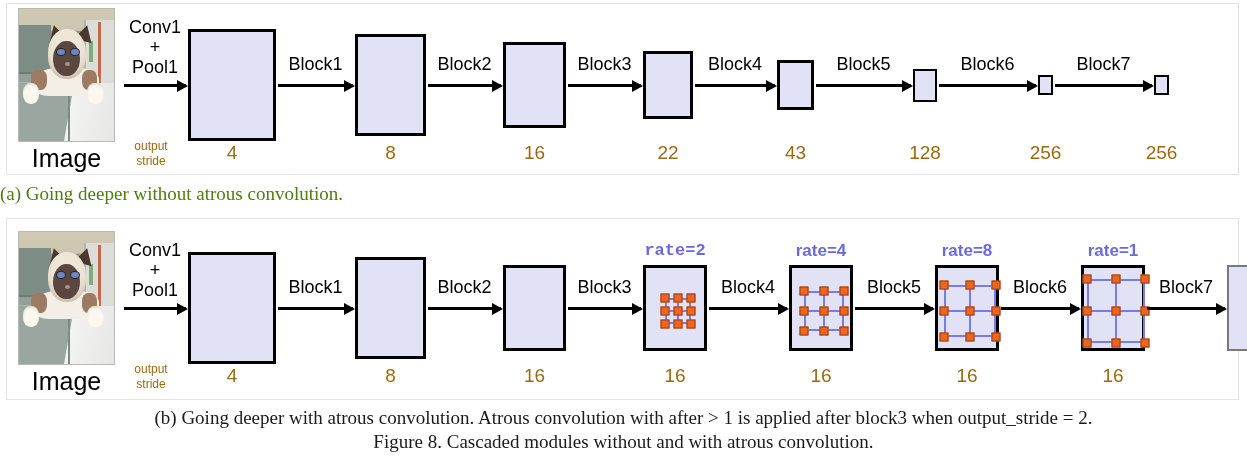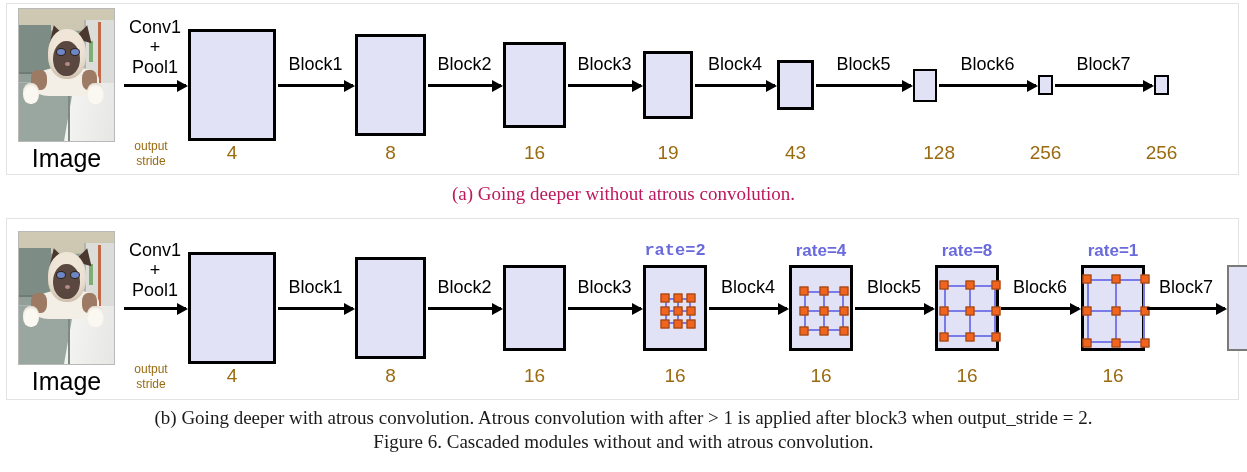--- a/index.html
+++ b/index.html
@@ -196,24 +196,24 @@
     border: 1px solid #8c4216;
     box-sizing: border-box;
     width: 9px; height: 9px;
     transform: translate(-50%, -50%);
   }
 
   
   .subcaption {
     position: absolute;
     width: 1247px;
-    text-align: center;
+    text-align: left;
     font-family: "Liberation Serif", serif;
     font-size: 19px;
-    color: #be185d;
+    color: #4d7c0f;
   }
   .figcaption {
     position: absolute;
     width: 1247px;
     text-align: center;
     font-family: "Liberation Serif", serif;
     font-size: 19px;
     color: #1a1a1a;
     line-height: 24px;
   }
@@ -265,29 +265,29 @@
           <div class="arrow-label" style="left: 265.5px; width: 86px; top: 50px;">Block1</div>
           <div class="fbox" style="left: 348px; top: 30px; width: 71px; height: 102px;"></div>
           <div class="os-value" style="left: 353.5px; width: 60px; top: 138px;">8</div>
           <div class="arrow" style="left: 421px; top: 80px; width: 73px;"></div>
           <div class="arrow-label" style="left: 414.5px; width: 86px; top: 50px;">Block2</div>
           <div class="fbox" style="left: 496px; top: 38px; width: 63px; height: 86px;"></div>
           <div class="os-value" style="left: 497.5px; width: 60px; top: 138px;">16</div>
           <div class="arrow" style="left: 561px; top: 80px; width: 73px;"></div>
           <div class="arrow-label" style="left: 554.5px; width: 86px; top: 50px;">Block3</div>
           <div class="fbox" style="left: 636px; top: 47px; width: 50px; height: 68px;"></div>
-          <div class="os-value" style="left: 631px; width: 60px; top: 138px;">19</div>
+          <div class="os-value" style="left: 631px; width: 60px; top: 138px;">22</div>
           <div class="arrow" style="left: 688px; top: 80px; width: 80px;"></div>
           <div class="arrow-label" style="left: 685px; width: 86px; top: 50px;">Block4</div>
           <div class="fbox" style="left: 770px; top: 56px; width: 37px; height: 50px;"></div>
           <div class="os-value" style="left: 758.5px; width: 60px; top: 138px;">43</div>
           <div class="arrow" style="left: 809px; top: 80px; width: 95px;"></div>
           <div class="arrow-label" style="left: 813.5px; width: 86px; top: 50px;">Block5</div>
           <div class="fbox thin" style="left: 906px; top: 64.5px; width: 24px; height: 33px;"></div>
-          <div class="os-value" style="left: 888px; width: 60px; top: 138px; text-align: right;">128</div>
+          <div class="os-value" style="left: 888px; width: 60px; top: 138px;">128</div>
           <div class="arrow" style="left: 932px; top: 80px; width: 97px;"></div>
           <div class="arrow-label" style="left: 937.5px; width: 86px; top: 50px;">Block6</div>
           <div class="fbox thin" style="left: 1031px; top: 71px; width: 15px; height: 20px;"></div>
           <div class="os-value" style="left: 1008.5px; width: 60px; top: 138px;">256</div>
           <div class="arrow" style="left: 1048px; top: 80px; width: 97px;"></div>
           <div class="arrow-label" style="left: 1053.5px; width: 86px; top: 50px;">Block7</div>
           <div class="fbox thin" style="left: 1147px; top: 71px; width: 15px; height: 20px;"></div>
           <div class="os-value" style="left: 1124.5px; width: 60px; top: 138px;">256</div>
         </div>
     </div>
@@ -440,16 +440,16 @@
           <div class="fbox plain" style="left: 1220px; top: 46px; width: 64px; height: 86px;"></div>
           <div class="os-value" style="left: 1222px; width: 60px; top: 146px;">16</div>
         </div>
     </div>
   </div>
 
   <div class="figcaption" style="top:406px;">
     <div>
       <span>(b) Going deeper with atrous convolution. Atrous convolution with </span><span class="it">after</span><span> &gt; 1 is applied after block3 when </span><span class="it">output_stride</span><span> = 2.</span>
     </div>
-    <div>Figure 6. Cascaded modules without and with atrous convolution.</div>
+    <div>Figure 8. Cascaded modules without and with atrous convolution.</div>
   </div>
 
 </div>
 
 </body></html>

